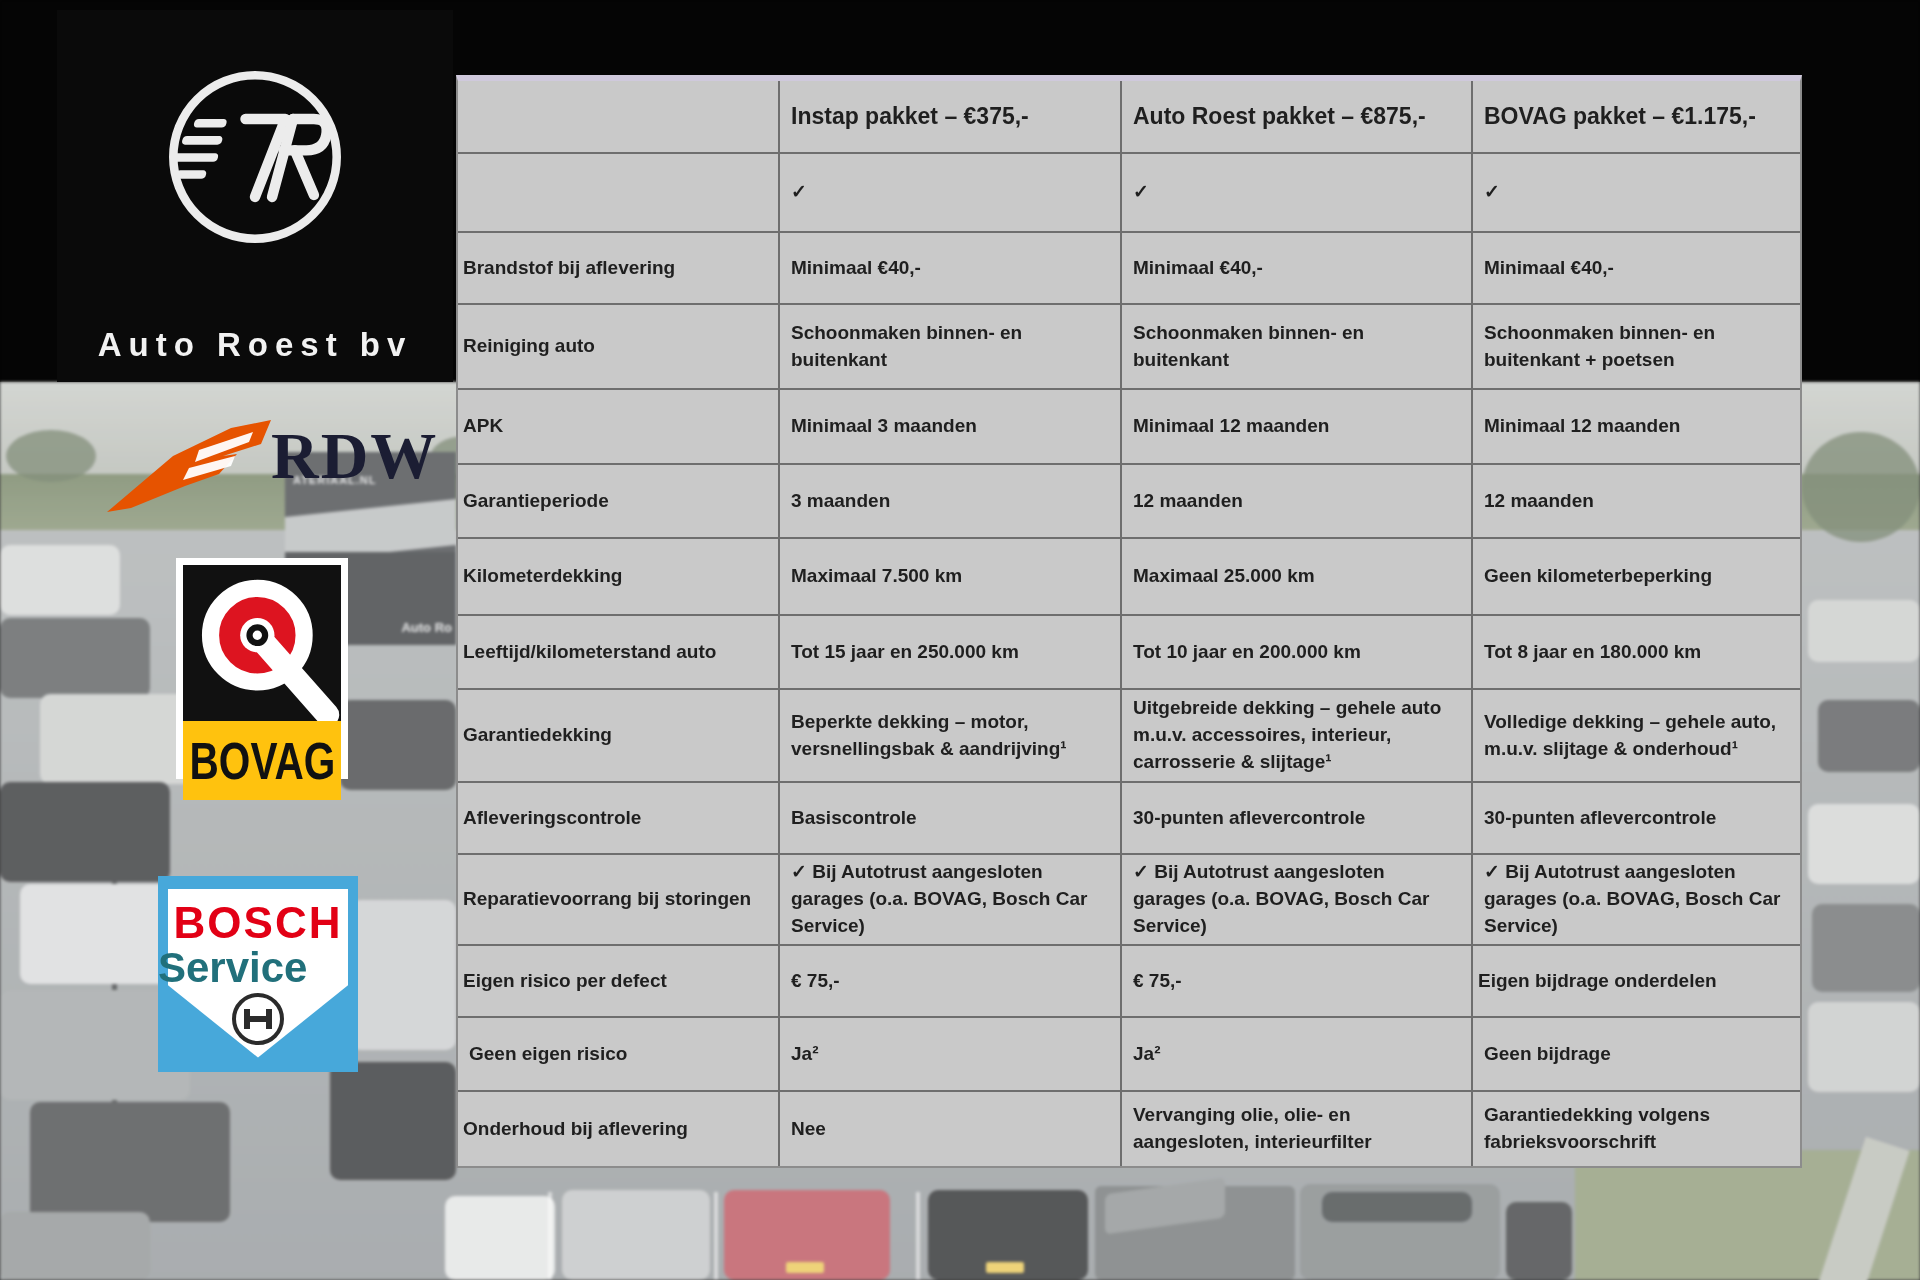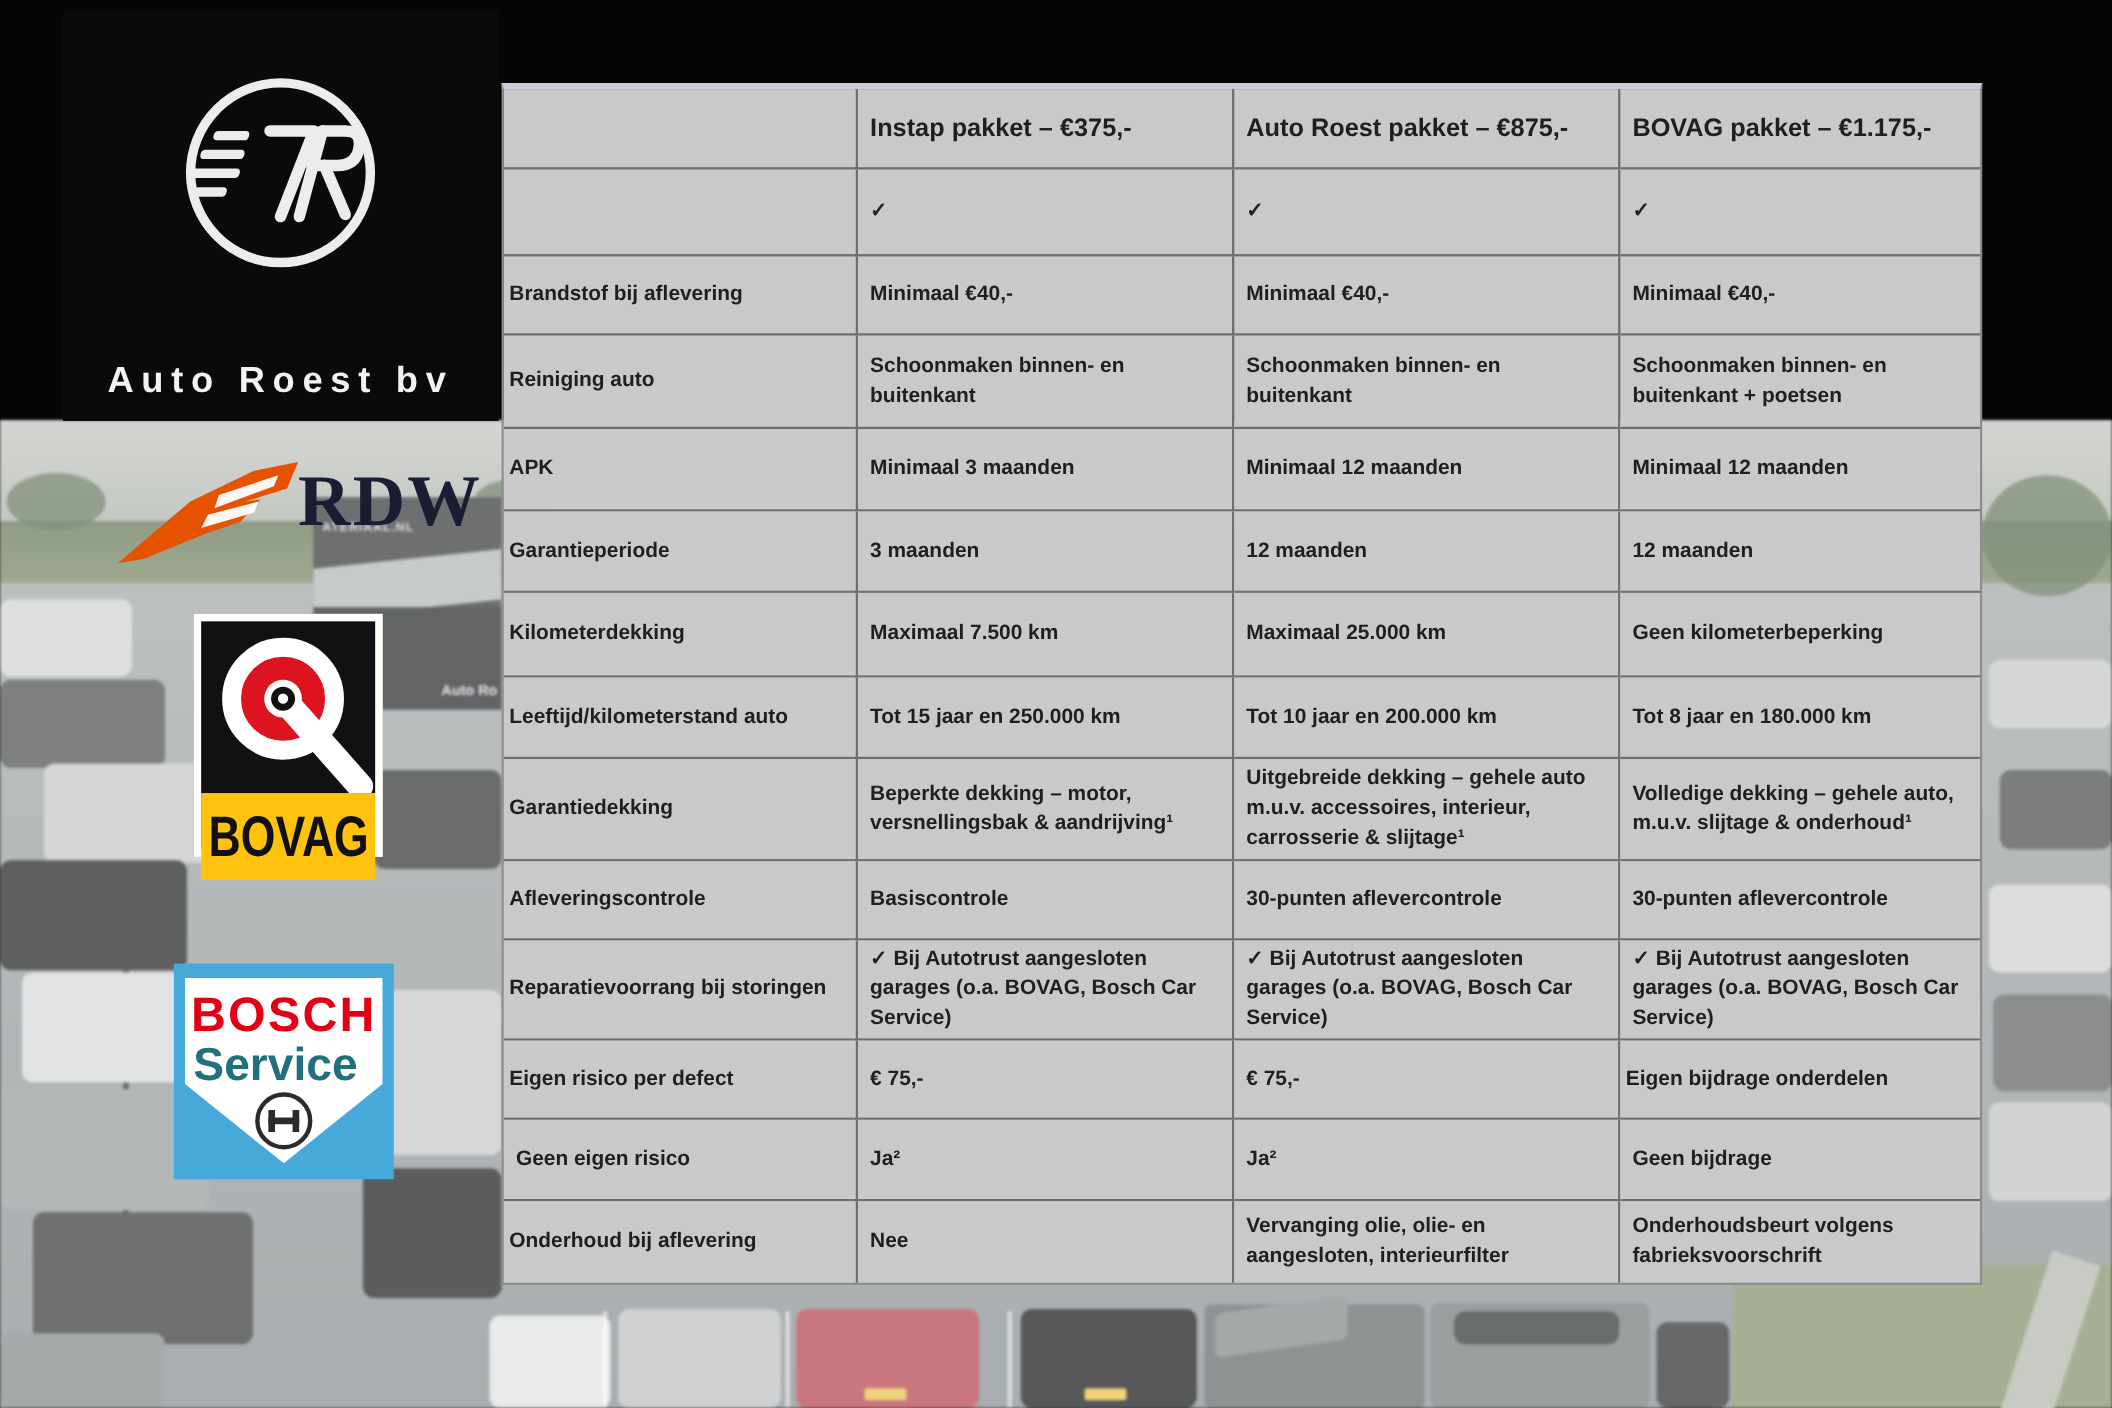--- a/index.html
+++ b/index.html
@@ -48,21 +48,21 @@
   .logo-bovag .sym{position:relative;width:158px;height:156px;background:#111;}
   .logo-bovag .band{position:relative;width:158px;height:79px;background:#ffc20e;
         display:flex;align-items:center;justify-content:center;}
   .logo-bovag .band span{font-size:52px;font-weight:800;color:#111;transform:scaleX(.78);
         letter-spacing:0px;}
   .logo-bosch{position:absolute;left:158px;top:876px;width:200px;height:196px;background:#47a8da;z-index:2;}
   .logo-bosch .white{position:absolute;left:10px;top:13px;width:180px;height:172px;background:#fff;
         clip-path:polygon(0 0,100% 0,100% 56%,50% 98%,0 56%);}
   .logo-bosch .bosch-word{position:absolute;left:0;right:0;top:22px;text-align:center;
         color:#e20015;font-size:44px;font-weight:800;letter-spacing:2px;}
-  .logo-bosch .service-word{position:absolute;left:0;right:15px;top:68px;text-align:center;
+  .logo-bosch .service-word{position:absolute;left:0;right:15px;top:68px;
         color:#21707b;font-size:42px;font-weight:700;}
   .logo-bosch svg{position:absolute;left:50%;top:112px;transform:translateX(-50%);}
 
   
   .pkg-table{position:absolute;left:456px;top:75px;z-index:3;
         display:grid;
         grid-template-columns:322px 342px 351px 327px;
         grid-template-rows:73px 79px 72px 85px 75px 74px 77px 74px 93px 72px 91px 72px 74px 74px;
         border-top:6px solid #cfc9dc;
         border-left:2px solid #8c8c8c;border-right:2px solid #8c8c8c;border-bottom:2px solid #8c8c8c;}
@@ -250,14 +250,14 @@
   <div class="t-cell lbl">Eigen bijdrage onderdelen</div>
 
   <div class="t-cell">Geen eigen risico</div>
   <div class="t-cell">Ja²</div>
   <div class="t-cell">Ja²</div>
   <div class="t-cell">Geen bijdrage</div>
 
   <div class="t-cell lbl">Onderhoud bij aflevering</div>
   <div class="t-cell">Nee</div>
   <div class="t-cell">Vervanging olie, olie- en aangesloten, interieurfilter</div>
-  <div class="t-cell">Onderhoudsbeurt volgens fabrieksvoorschrift</div>
+  <div class="t-cell">Garantiedekking volgens fabrieksvoorschrift</div>
 </div>
 
 </body></html>

